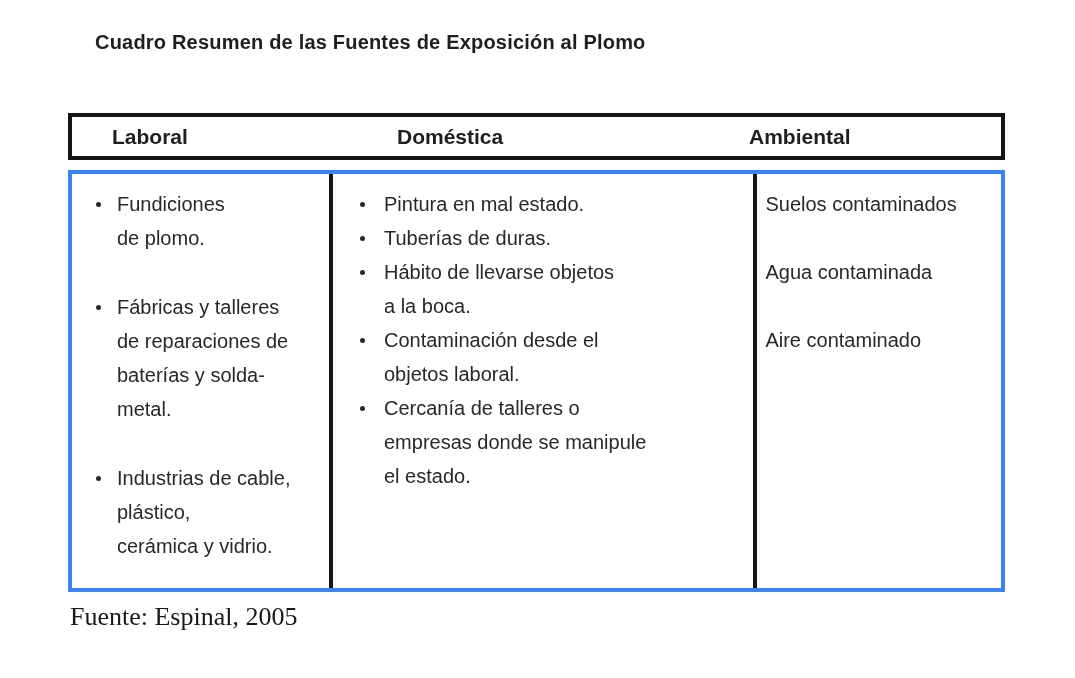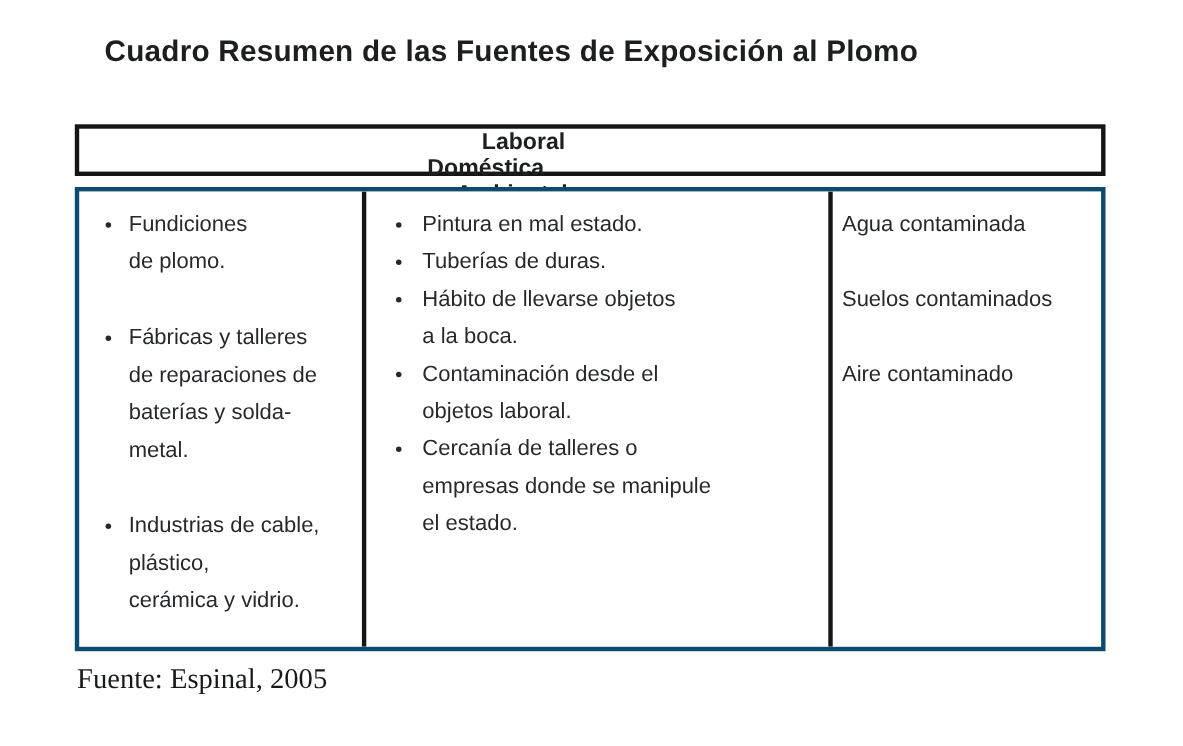--- a/index.html
+++ b/index.html
@@ -13,59 +13,58 @@
     height: 678px;
     background: #ffffff;
     font-family: "Liberation Sans", sans-serif;
     color: #222426;
     overflow: hidden;
   }
   .doc-title {
     position: absolute;
     left: 95px;
     top: 31px;
-    font-size: 27px;
+    font-size: 20px;
     font-weight: bold;
     letter-spacing: 0.2px;
     color: #1c1e20;
     white-space: nowrap;
   }
   
   .header-box {
     position: absolute;
     left: 68px;
     top: 113px;
     width: 937px;
     height: 47px;
     box-sizing: border-box;
     border: 4px solid #151515;
     display: flex;
     align-items: center;
     background: #ffffff;
-    flex-direction: column;
   }
   .header-cell {
     box-sizing: border-box;
     font-size: 21px;
     font-weight: bold;
     color: #1c1e20;
     white-space: nowrap;
   }
   .hc0 { width: 277px; padding-left: 40px; }
   .hc1 { width: 392px; padding-left: 48px; }
   .hc2 { width: 260px; padding-left: 8px; }
   
   .body-box {
     position: absolute;
     left: 68px;
     top: 170px;
     width: 937px;
     height: 422px;
     box-sizing: border-box;
-    border: 4px solid #0c4a6e;
+    border: 4px solid #3b82f6;
     display: flex;
     background: #ffffff;
     overflow: hidden;
   }
   .body-col {
     box-sizing: border-box;
     padding-top: 13px;
     font-size: 20px;
     line-height: 34px;
     color: #26282b;
@@ -184,26 +183,26 @@
               <span class="line">empresas donde se manipule</span>
               <span class="line">el estado.</span>
             </div>
           </div>
         </div>
     </div>
     <div class="body-col bc2">
       <div>
           <div class="item">
             <div class="item-text">
+              <span class="line">Suelos contaminados</span>
+            </div>
+          </div>
+          <div class="item">
+            <div class="item-text">
               <span class="line">Agua contaminada</span>
-            </div>
-          </div>
-          <div class="item">
-            <div class="item-text">
-              <span class="line">Suelos contaminados</span>
             </div>
           </div>
           <div class="item">
             <div class="item-text">
               <span class="line">Aire contaminado</span>
             </div>
           </div>
         </div>
     </div>
   </div>

